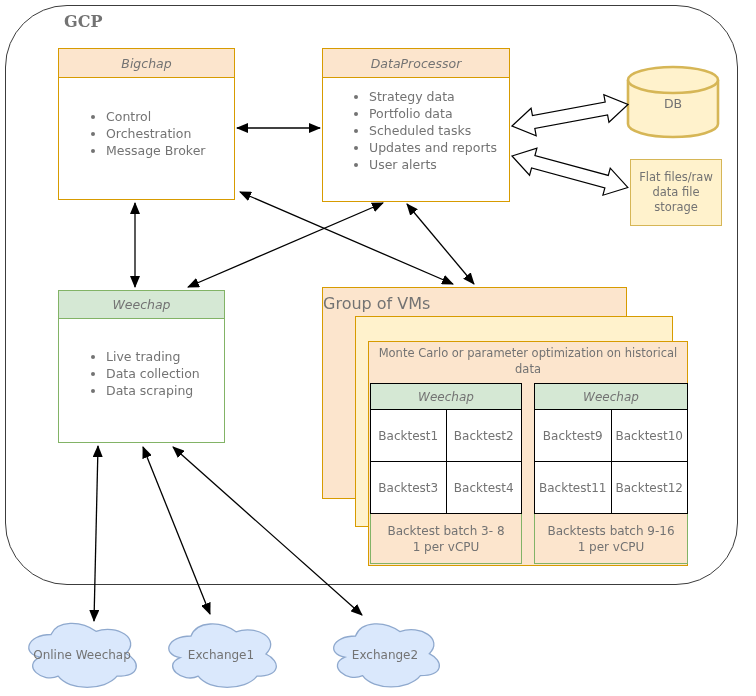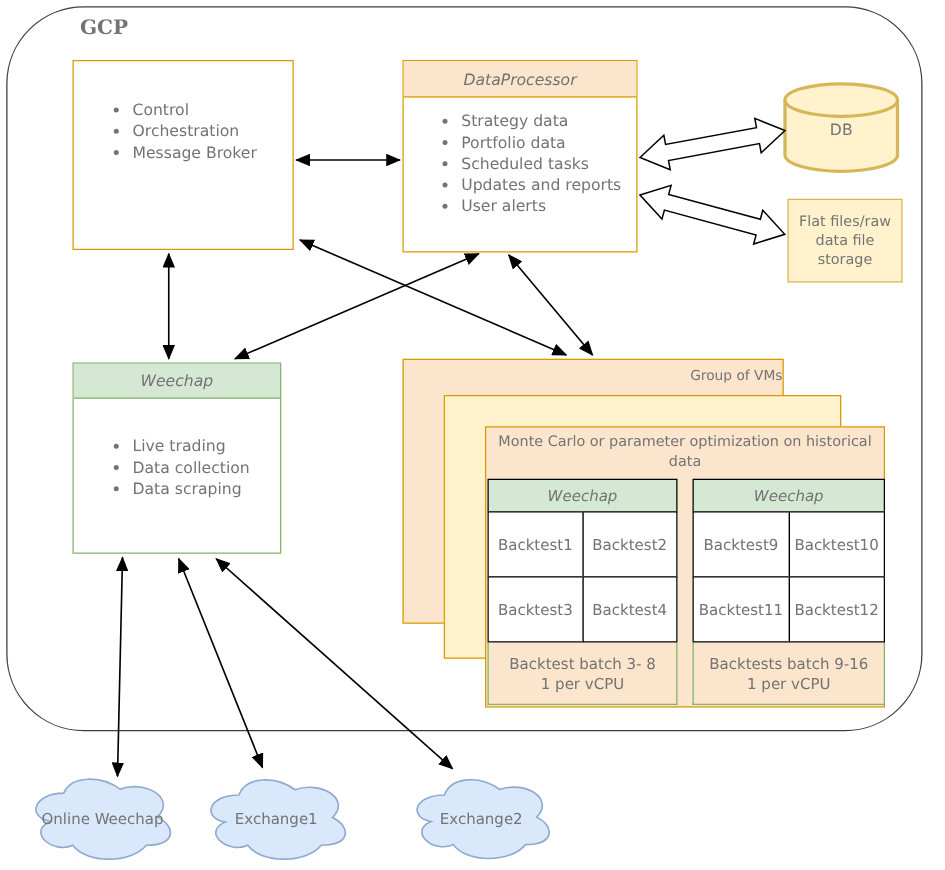--- a/index.html
+++ b/index.html
@@ -34,21 +34,21 @@
   
   .flat-files { background:#FFF2CC; display:flex; align-items:center;
     justify-content:center; text-align:center; font-size:11.5px;
     line-height:15px; padding:3px; }
   .db-label { text-align:center; font-size:12.5px; }
 
   
   .vm-outer  { background:#FCE5CD; }
   .vm-middle { background:#FFF2CC; }
   .vm-inner  { background:#FCE5CD; }
-  .vm-group-label { width:100%; text-align:right; top:6px; left:0; font-size:11px; }
+  .vm-group-label { width:100%; text-align:left; top:6px; left:0; font-size:16px; }
   .mc-title { left:2px; right:2px; top:3px; text-align:center; font-size:11.5px;
     line-height:16px; }
 
   .subtable { position:absolute; }
   .subtable .st-header { box-sizing:border-box; height:27px; background:#D5E8D4;
     border:1px solid #000; display:flex; align-items:center; justify-content:center;
     font-style:italic; font-size:12px; }
   .subtable .st-row { display:flex; margin-top:-1px; }
   .subtable .st-cell { box-sizing:border-box; flex:1 1 0; height:53px;
     border:1px solid #000; background:#fff; display:flex; align-items:center;
@@ -66,20 +66,21 @@
 </style>
 </head>
 <body>
 
 <div class="canvas">
 
   <div class="abs gcp-frame"></div>
   <div class="abs gcp-label">GCP</div>
 
   <div class="node orange-border" style="left:58px; top:48px; width:177px; height:152px;">
+    <div class="box-header hdr-orange">Bigchap</div>
     <ul class="bullets" style="padding-top:31px;">
       <li>Control</li>
       <li>Orchestration</li>
       <li>Message Broker</li>
     </ul>
   </div>
 
   <div class="node orange-border" style="left:322px; top:48px; width:188px; height:154px;">
     <div class="box-header hdr-orange">DataProcessor</div>
     <ul class="bullets" style="padding-top:11px; padding-left:46px;">
@@ -108,21 +109,21 @@
 
   <div class="node gold-border flat-files" style="left:630px; top:159px; width:92px; height:67px;">
     <span>Flat files/raw data file storage</span>
   </div>
 
   <div class="node orange-border vm-outer" style="left:322px; top:287px; width:305px; height:212px;">
     <div class="abs vm-group-label">Group of VMs</div>
   </div>
   <div class="node orange-border vm-middle" style="left:355px; top:316px; width:318px; height:211px;"></div>
 
-  <div class="node orange-border vm-inner" style="left:388px; top:341px; width:320px; height:225px;">
+  <div class="node orange-border vm-inner" style="left:368px; top:341px; width:320px; height:225px;">
     <div class="abs mc-title">Monte Carlo or parameter optimization on historical data</div>
 
     <div class="subtable" style="left:1px; top:41px; width:152px;">
       <div class="st-header">Weechap</div>
       <div class="st-row">
         <div class="st-cell">Backtest1</div>
         <div class="st-cell">Backtest2</div>
       </div>
       <div class="st-row">
         <div class="st-cell">Backtest3</div>

